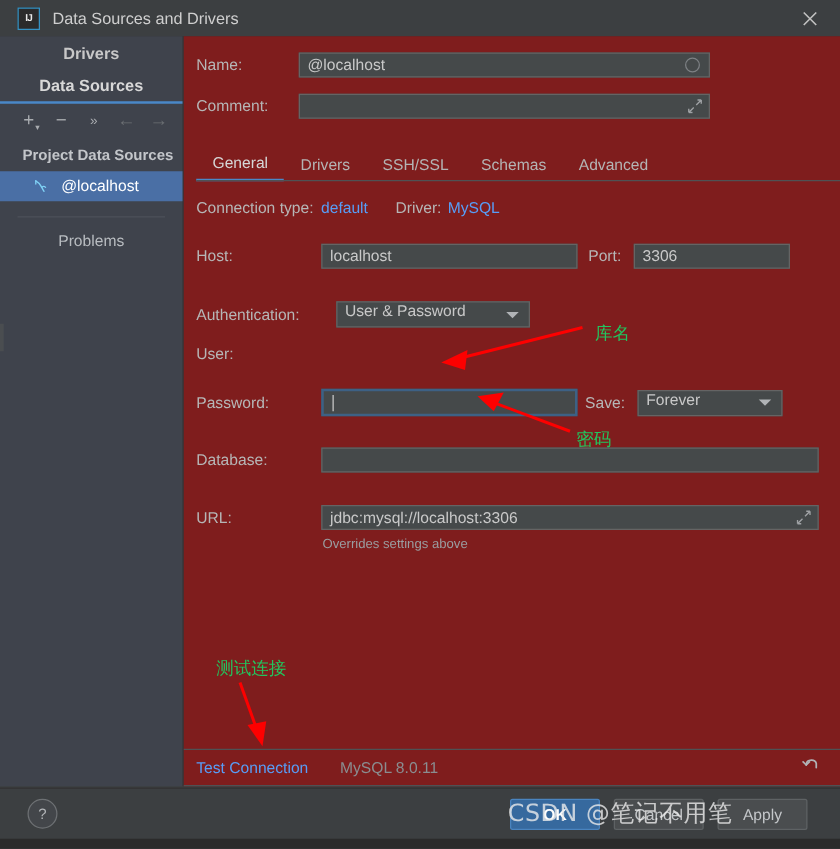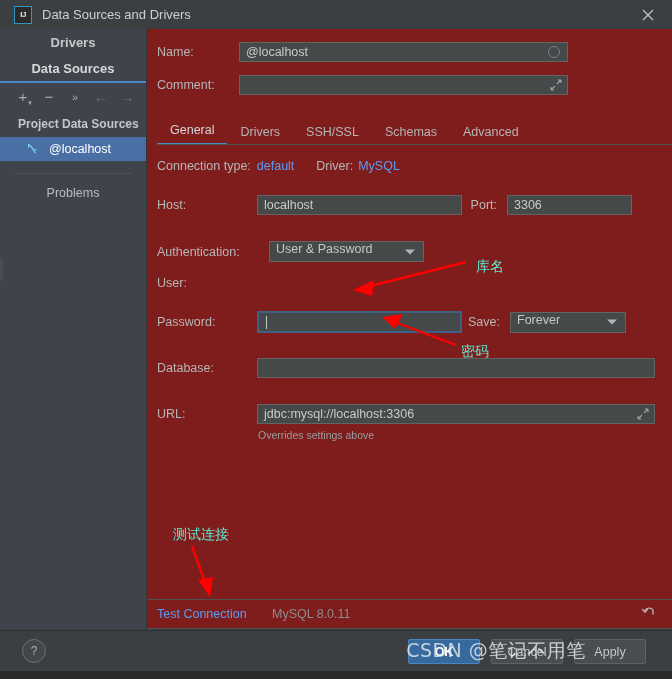--- a/index.html
+++ b/index.html
@@ -345,21 +345,21 @@
 
   
   .anno-layer {
     position: absolute;
     left: 0; top: 0;
     width: 672px; height: 679px;
     pointer-events: none;
   }
   .anno-text {
     position: absolute;
-    color: #5eead4;
+    color: #22c55e;
     font-size: 14px;
     font-family: Liberation Sans, sans-serif;
     white-space: nowrap;
   }
   .watermark {
     position: absolute;
     left: 496px; top: 638px;
     color: rgba(235,235,235,0.80);
     font-size: 19px;
     font-family: "DejaVu Sans", sans-serif;

